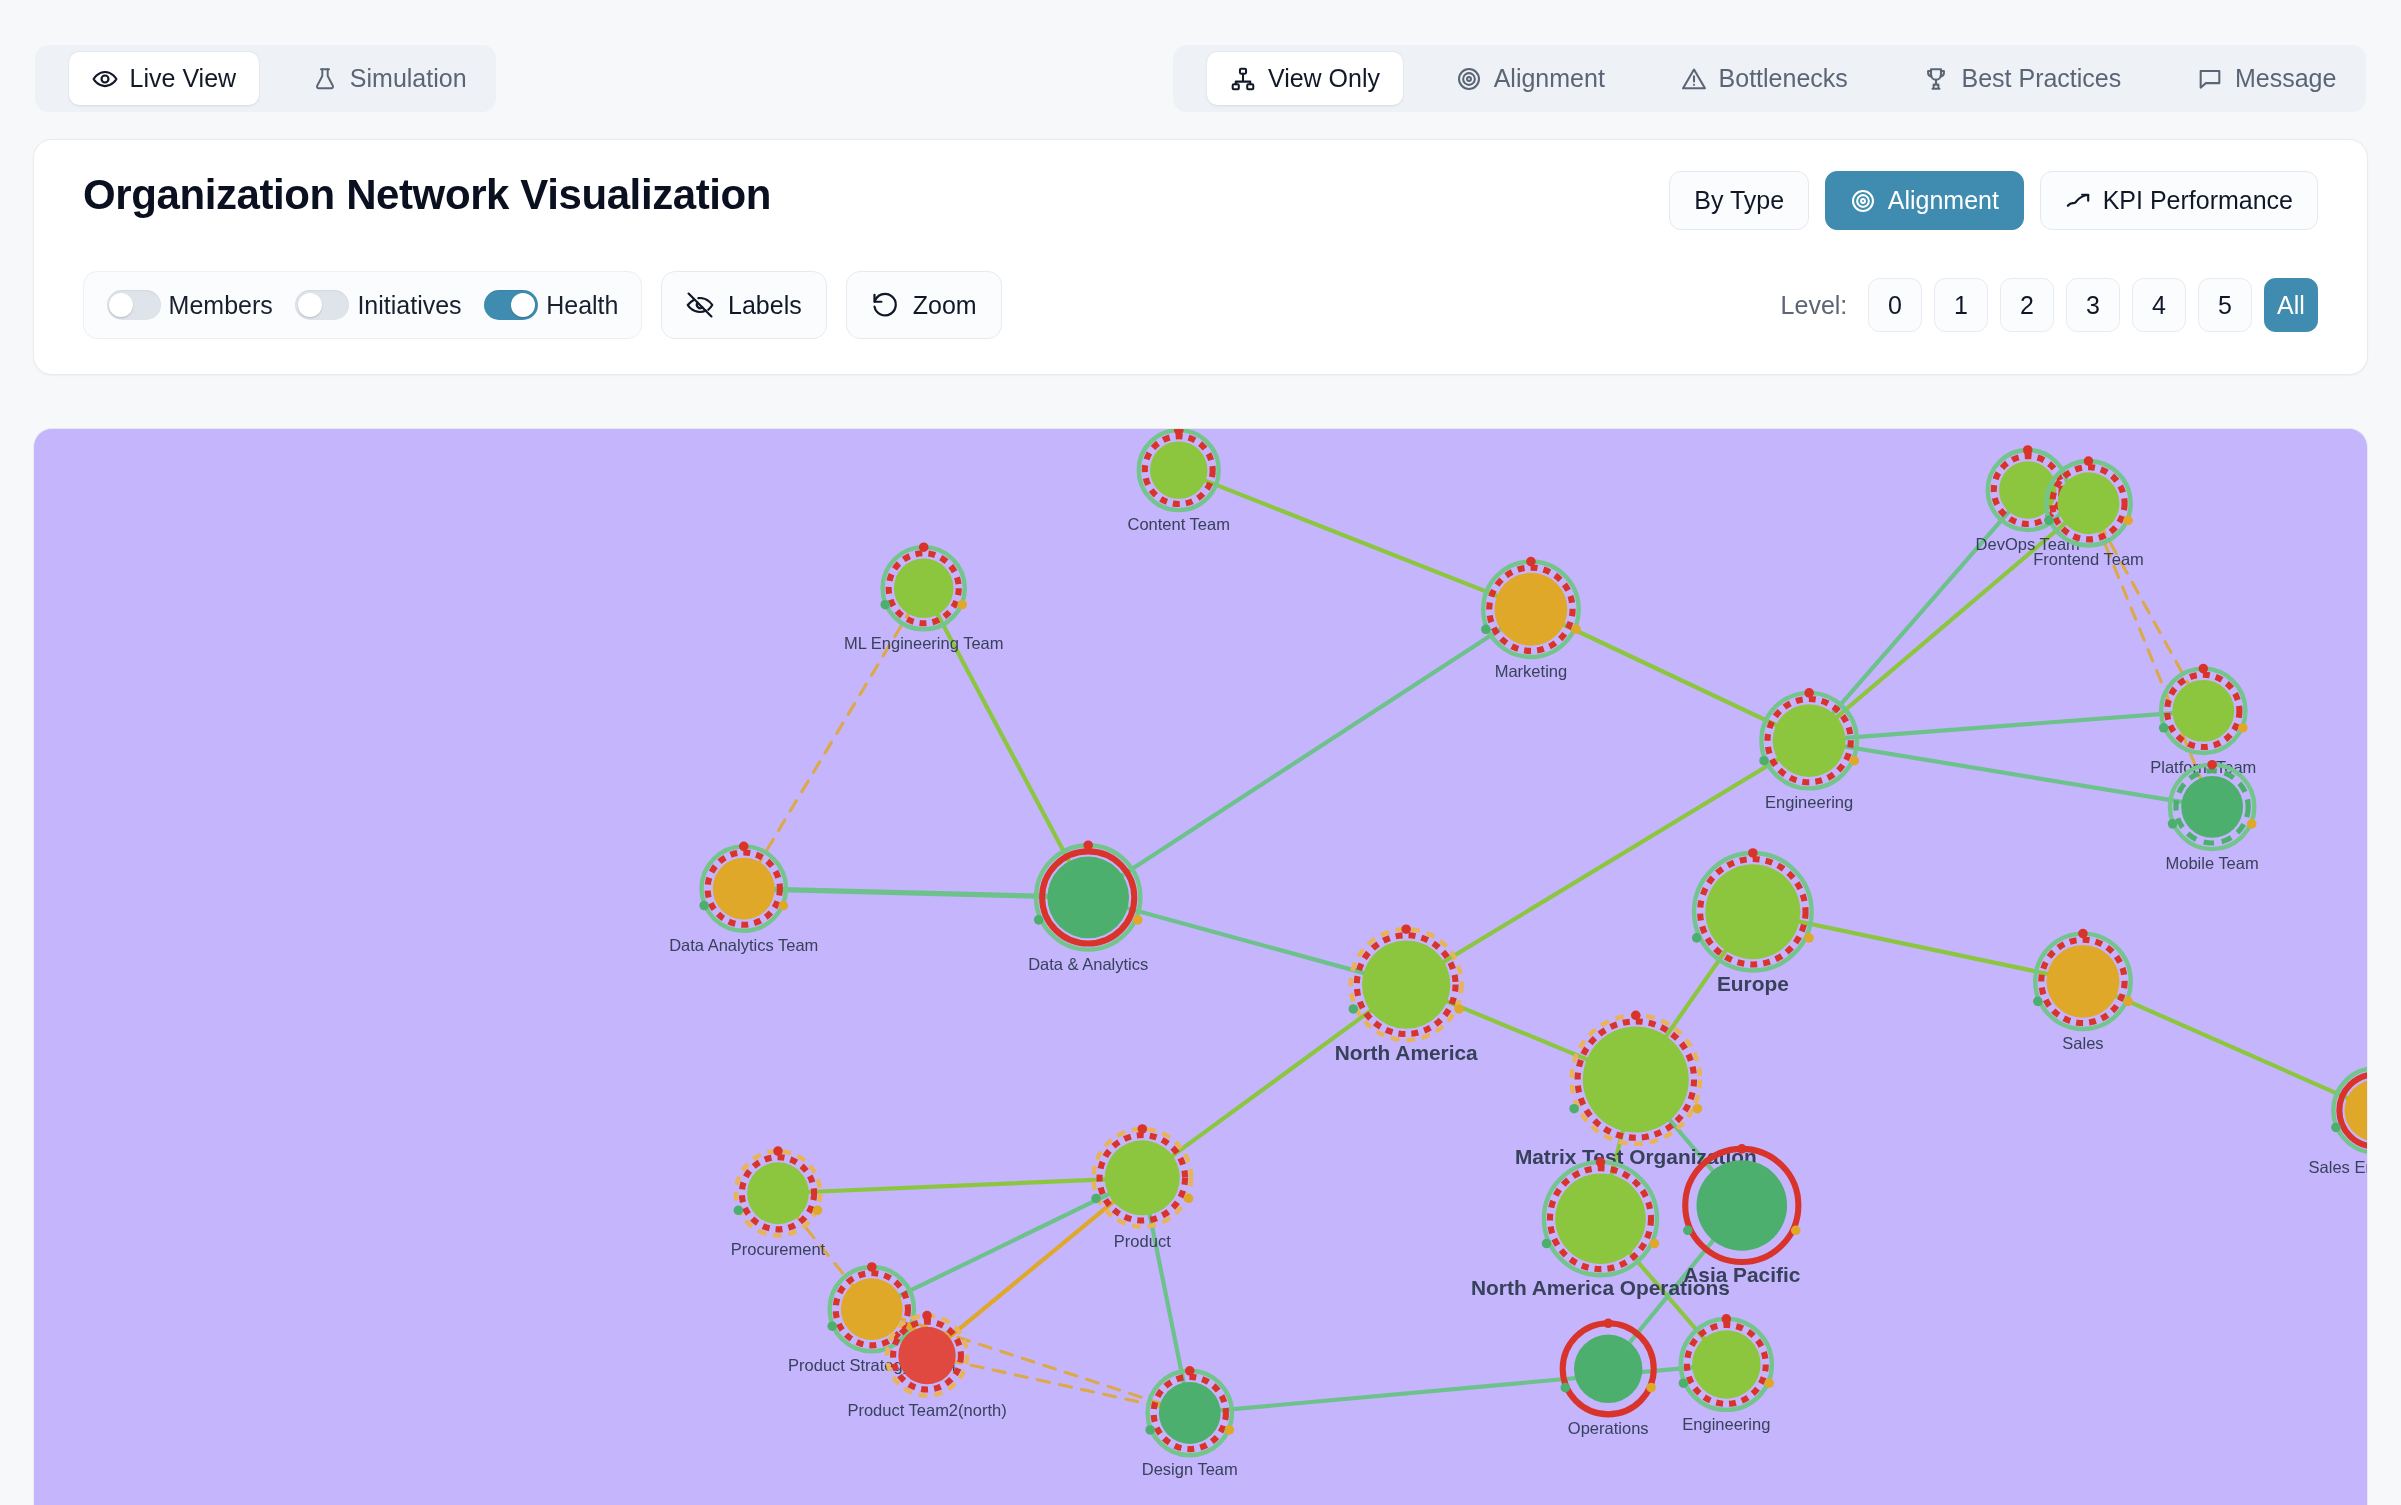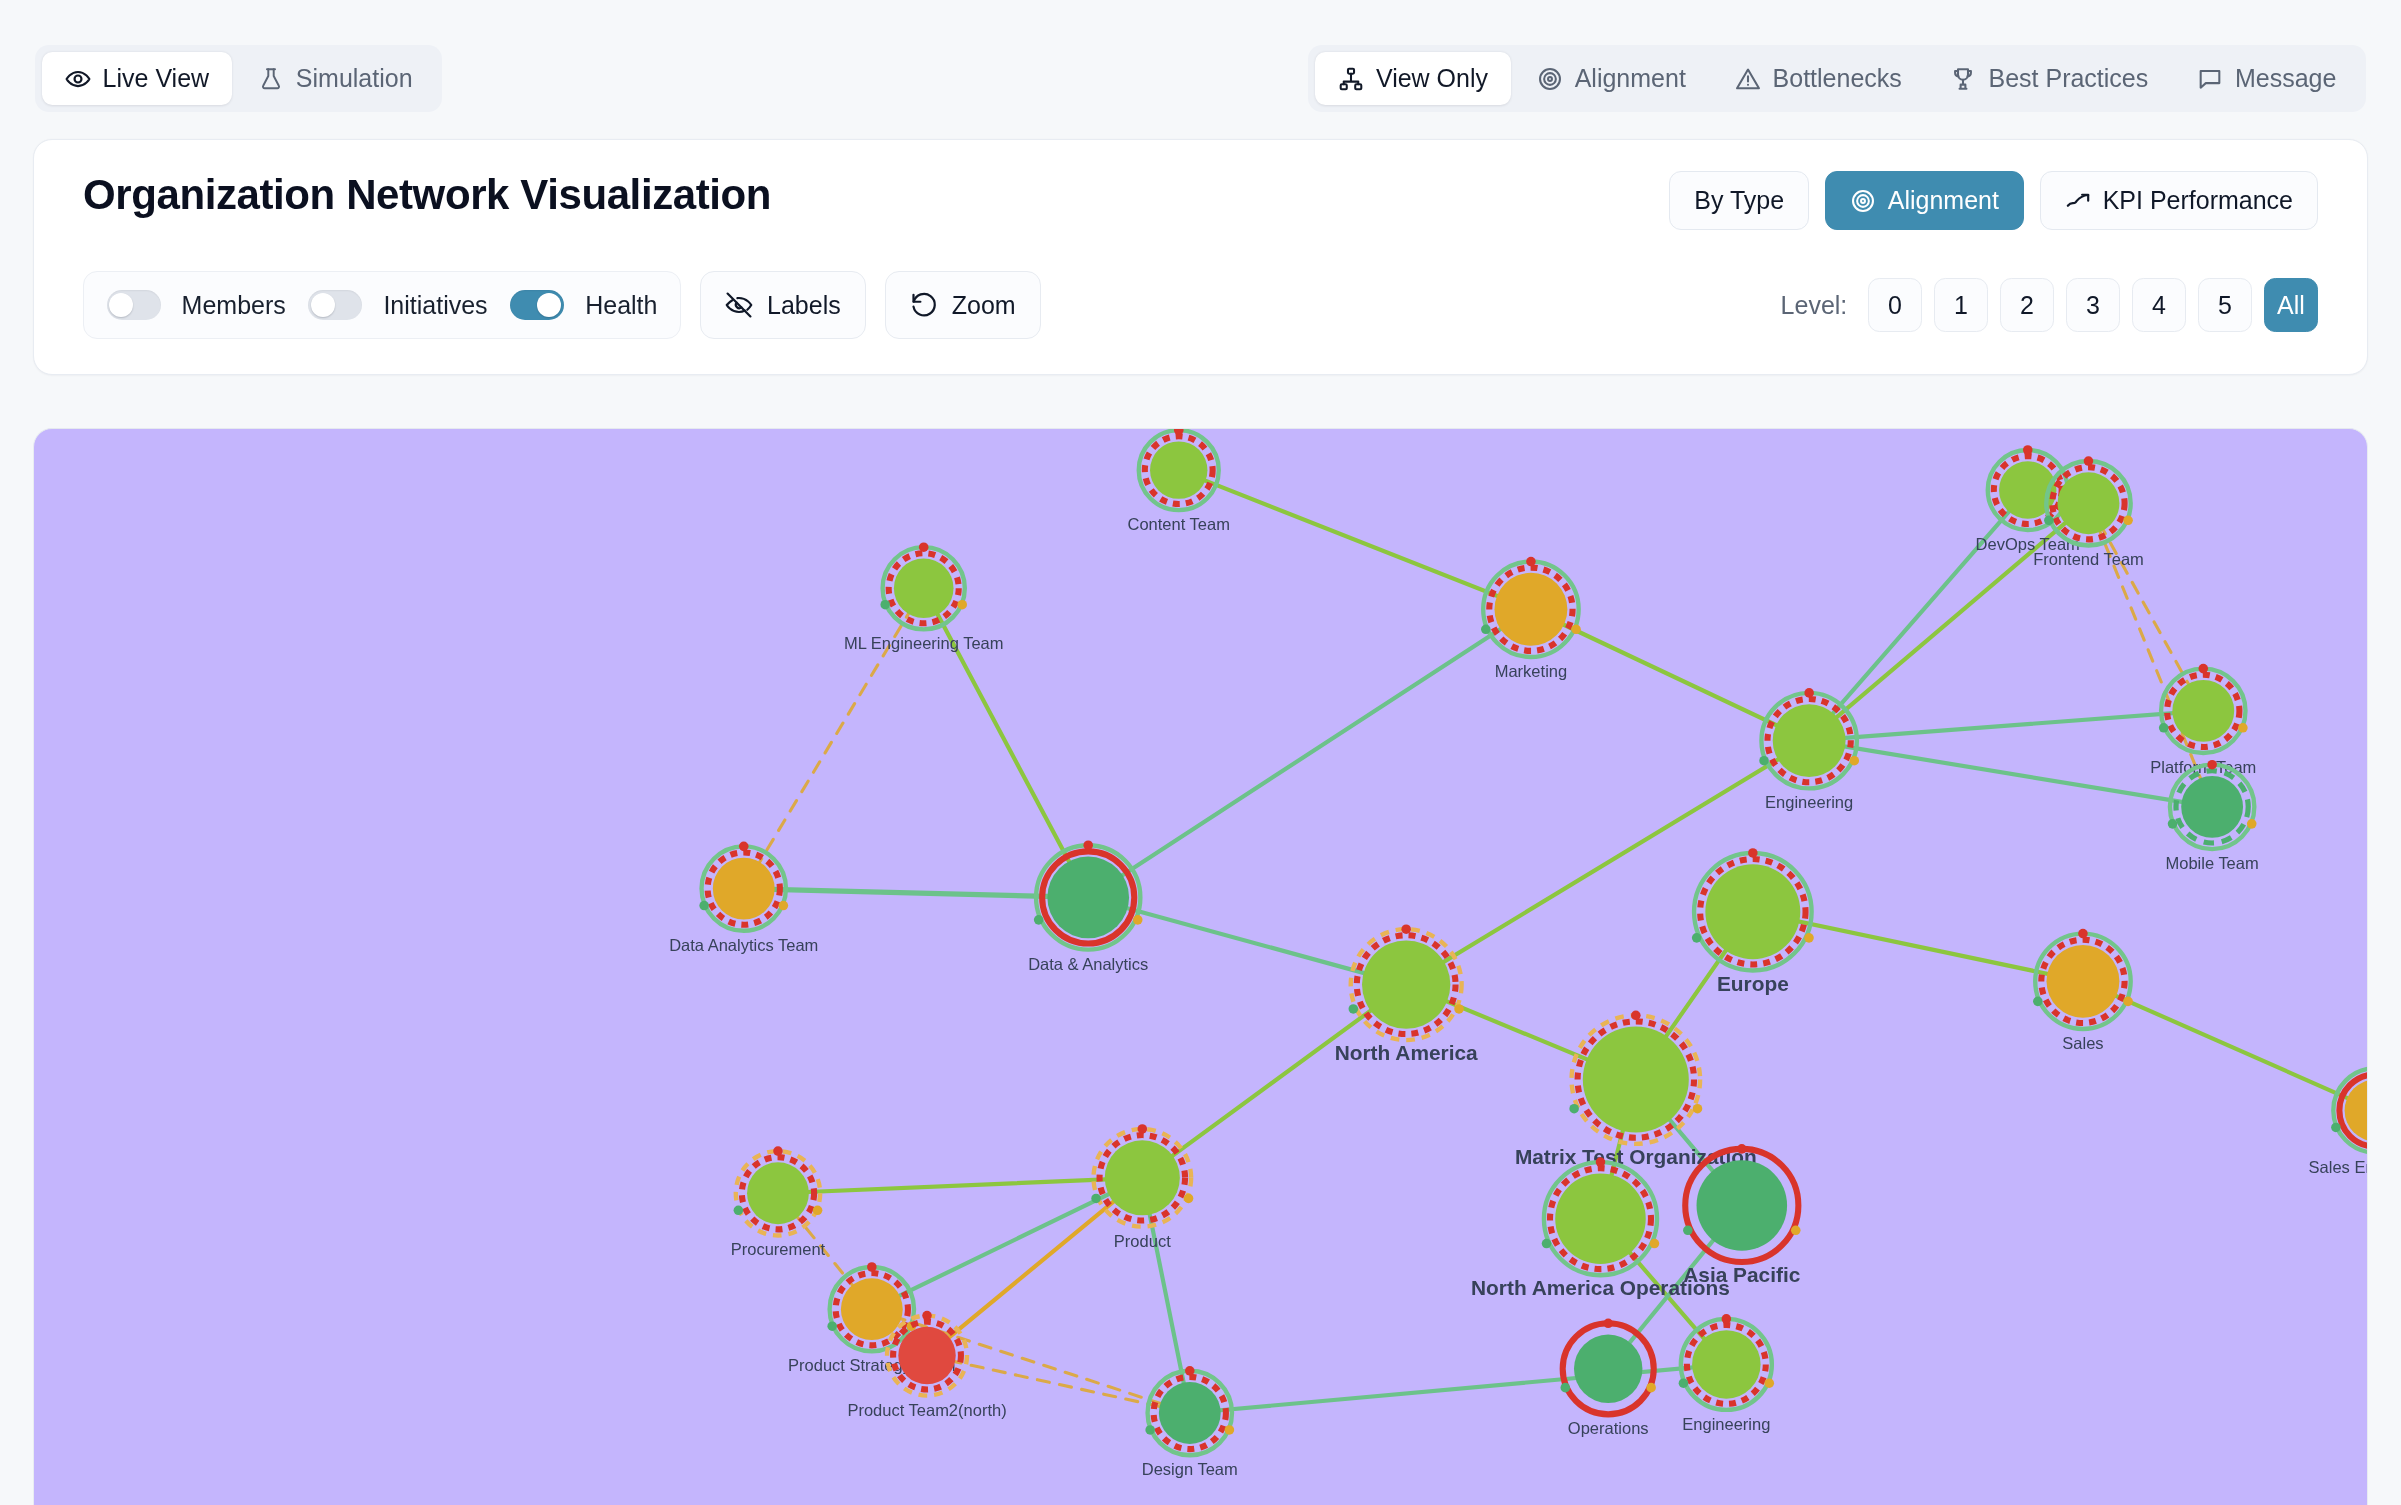--- a/index.html
+++ b/index.html
@@ -29,20 +29,21 @@
     display: flex; align-items: center; gap: 12px;
     padding: 12px 22.6px;
     border-radius: 10.4px;
     font-size: 25px;
     color: #5b6575;
     white-space: nowrap;
     cursor: pointer;
     background: transparent;
     border: none;
     font-family: "Liberation Sans", sans-serif;
+    margin-left: 27px;
   }
   .seg-btn.active {
     background: #ffffff;
     color: #111827;
     box-shadow: 0 0.9px 2.6px rgba(16,24,40,.10);
   }
   .seg-btn .ic { display: inline-flex; width: 26px; height: 26px; align-items: center; justify-content: center; }
   .seg-btn .ic svg { width: 26px; height: 26px; display: block; }
 
   
@@ -86,21 +87,21 @@
   }
   .ctrl-left { display: flex; align-items: center; gap: 19px; }
   .toggle-box {
     display: flex; align-items: center; gap: 22.6px;
     background: #fbfcfe;
     border: 0.9px solid #eceff4;
     border-radius: 14px;
     padding: 12px 22.6px;
     height: 68px;
   }
-  .tg { display: flex; align-items: center; gap: 21px; cursor: pointer; }
+  .tg { display: flex; align-items: center; gap: 8px; cursor: pointer; }
   .tg .sw {
     width: 54px; height: 30px; border-radius: 17.4px;
     background: #dfe3ea; position: relative;
     box-shadow: inset 0 0.9px 1.7px rgba(16,24,40,.06);
     flex: none;
   }
   .tg .sw::after {
     content: ""; position: absolute; top: 2.6px; left: 2.6px;
     width: 24px; height: 24px; border-radius: 50%;
     background: #ffffff; box-shadow: 0 0.9px 1.7px rgba(16,24,40,.2);

